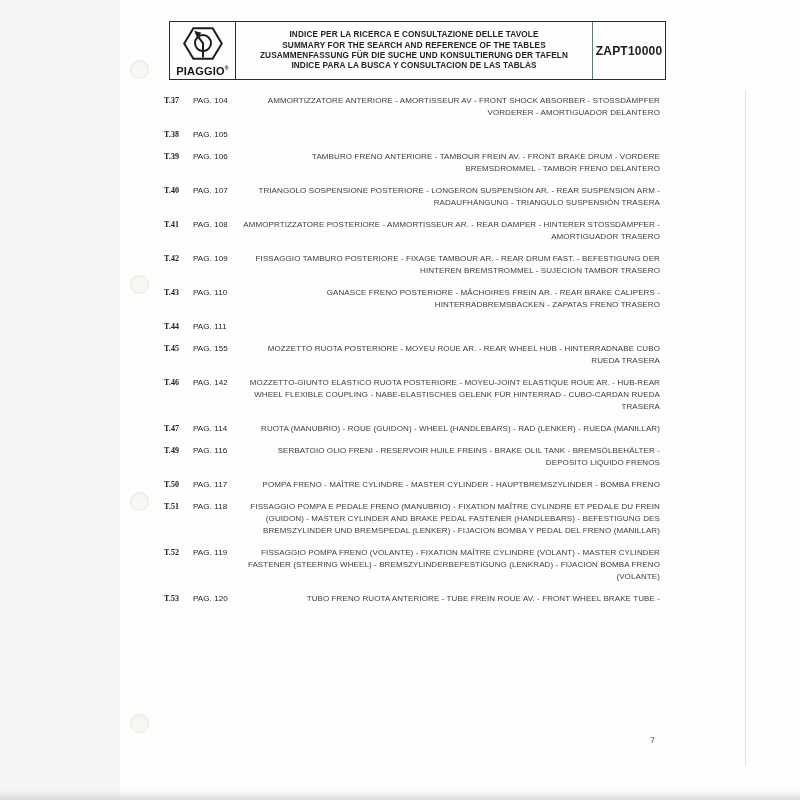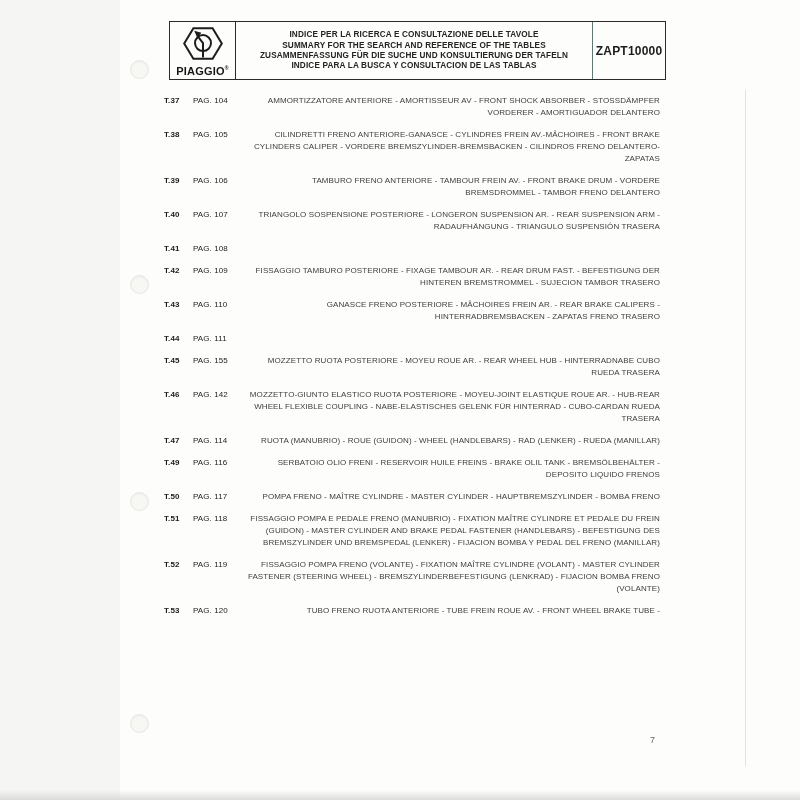--- a/index.html
+++ b/index.html
@@ -62,21 +62,21 @@
   
   .entries{
     position:absolute;left:164px;top:95px;width:500px;
   }
   .entry{
     display:flex;align-items:flex-start;
     margin-bottom:10px;
     font-size:8px;line-height:12px;letter-spacing:0.1px;
   }
   .entry .t{
-    width:29px;flex:0 0 29px;font-weight:bold;color:#1c1c1c;white-space:nowrap;
+    width:29px;flex:0 0 29px;font-weight:bold;color:#1c1c1c;white-space:nowrap;font-family:Liberation Serif, serif;
   }
   .entry .p{
     width:47px;flex:0 0 47px;font-weight:normal;color:#1c1c1c;white-space:nowrap;
   }
   .entry .d{
     width:420px;flex:0 0 420px;color:#3d3d3d;text-align:right;
   }
   .page-number{
     position:absolute;left:650px;top:735px;
     font-size:9px;color:#666;
@@ -118,38 +118,38 @@
   <div class="entries" id="entries">
   <div class="entry">
     <span class="t">T.37</span>
     <span class="p">PAG. 104</span>
     <span class="d">AMMORTIZZATORE ANTERIORE - AMORTISSEUR AV - FRONT SHOCK ABSORBER - STOSSDÄMPFER VORDERER - AMORTIGUADOR DELANTERO</span>
   </div>
 
   <div class="entry">
     <span class="t">T.38</span>
     <span class="p">PAG. 105</span>
-    <span class="d">CILINDRETTI FRENO ANTERIORE-GANASCE - CYLINDRES FREIN AV.-MÂCHOIRES - FRONT BRAKE CYLINDERS CALIPER - VORDERE BREMSZYLINDER-BREMSBACKEN - CILINDROS FRENO DELANTERO-ZAPATAS</span>
   </div>
 
   <div class="entry">
     <span class="t">T.39</span>
     <span class="p">PAG. 106</span>
     <span class="d">TAMBURO FRENO ANTERIORE - TAMBOUR FREIN AV. - FRONT BRAKE DRUM - VORDERE BREMSDROMMEL - TAMBOR FRENO DELANTERO</span>
   </div>
 
   <div class="entry">
     <span class="t">T.40</span>
     <span class="p">PAG. 107</span>
     <span class="d">TRIANGOLO SOSPENSIONE POSTERIORE - LONGERON SUSPENSION AR. - REAR SUSPENSION ARM - RADAUFHÄNGUNG - TRIANGULO SUSPENSIÓN TRASERA</span>
   </div>
 
   <div class="entry">
     <span class="t">T.41</span>
     <span class="p">PAG. 108</span>
+    <span class="d">AMMOPRTIZZATORE POSTERIORE - AMMORTISSEUR AR. - REAR DAMPER - HINTERER STOSSDÄMPFER - AMORTIGUADOR TRASERO</span>
   </div>
 
   <div class="entry">
     <span class="t">T.42</span>
     <span class="p">PAG. 109</span>
     <span class="d">FISSAGGIO TAMBURO POSTERIORE - FIXAGE TAMBOUR AR. - REAR DRUM FAST. - BEFESTIGUNG DER HINTEREN BREMSTROMMEL - SUJECION TAMBOR TRASERO</span>
   </div>
 
   <div class="entry">
     <span class="t">T.43</span>

